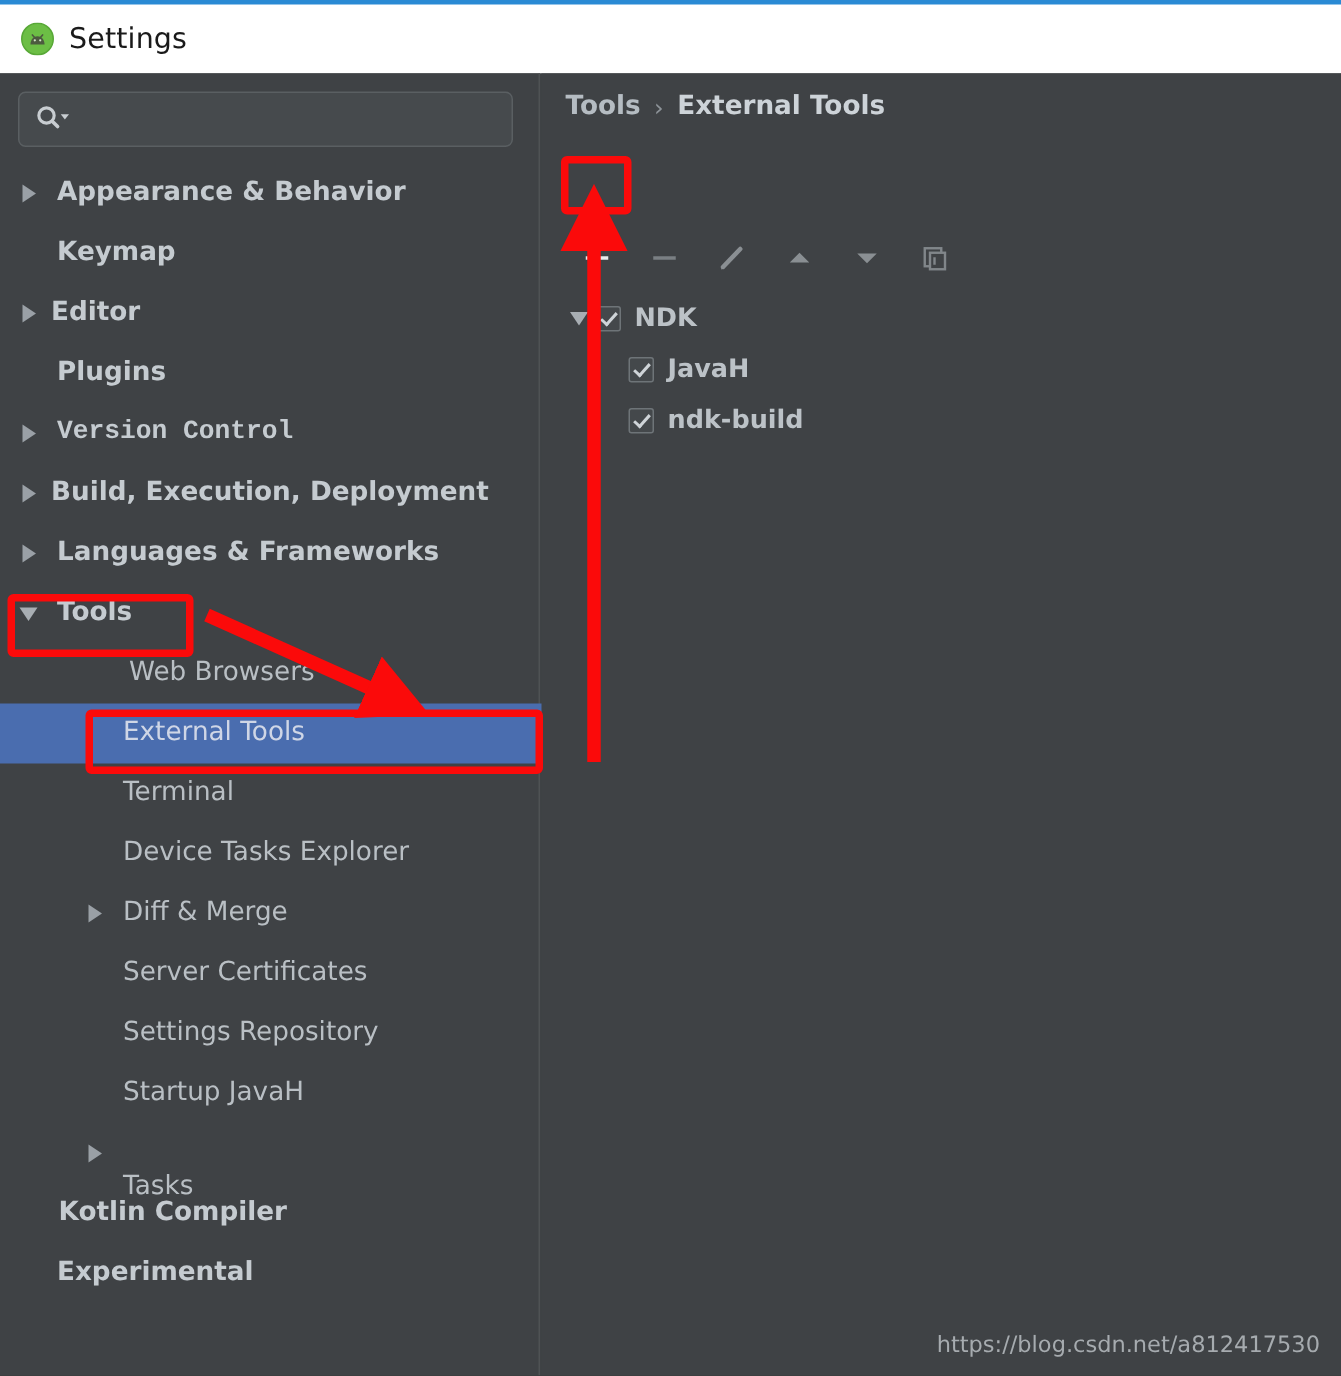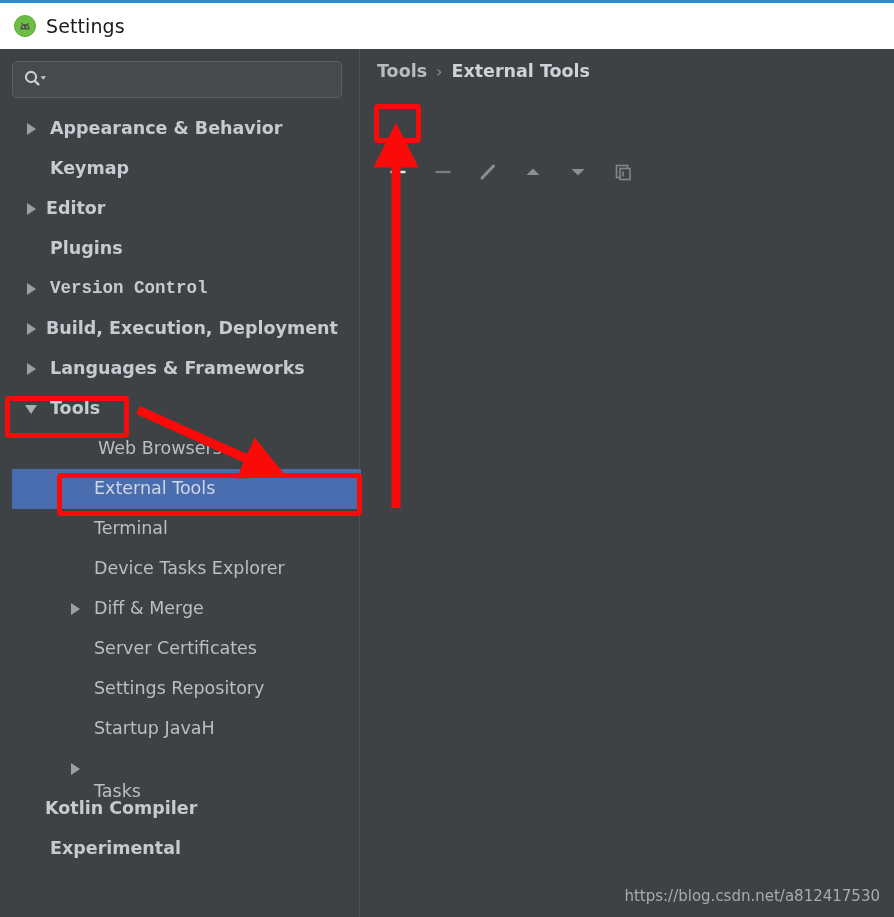--- a/index.html
+++ b/index.html
@@ -92,21 +92,21 @@
     color: #bfc4c8;
     font-size: 14px;
     font-family: "DejaVu Sans", "Liberation Sans", sans-serif;
     padding: 0 8px;
     height: 100%;
   }
 
   
   .tree {
     position: absolute;
-    left: 12px; top: 60px;
+    left: 0; top: 60px;
     width: 424px;
   }
   .tree-row {
     position: relative;
     height: 40px;
     display: flex;
     align-items: center;
     color: #b9bfc4;
     font-size: 17.5px;
     white-space: nowrap;
@@ -413,21 +413,21 @@
             <span class="tree-label" style="margin-left: 8px; margin-top: 45px;">Tasks</span>
             <span class="copy-badge"><svg width="15" height="15" viewBox="0 0 15 15">
                 <rect x="1" y="1" width="9.5" height="10" fill="none" stroke="#767c80" stroke-width="1.3"></rect>
                 <rect x="4" y="3.6" width="9.5" height="10" fill="#3f4245" stroke="#767c80" stroke-width="1.3"></rect>
                 <line x1="6.6" y1="6.2" x2="6.6" y2="11" stroke="#767c80" stroke-width="1.3"></line>
               </svg></span>
           </div>
           <div class="tree-row bold">
             <div style="width: 8px; flex: 0 0 auto;"></div>
             <div class="arrow-slot"></div>
-            <span class="tree-label" style="margin-left: 3px;">Kotlin Compiler</span>
+            <span class="tree-label" style="margin-left: 9px;">Kotlin Compiler</span>
             <span class="copy-badge"><svg width="15" height="15" viewBox="0 0 15 15">
                 <rect x="1" y="1" width="9.5" height="10" fill="none" stroke="#767c80" stroke-width="1.3"></rect>
                 <rect x="4" y="3.6" width="9.5" height="10" fill="#3f4245" stroke="#767c80" stroke-width="1.3"></rect>
                 <line x1="6.6" y1="6.2" x2="6.6" y2="11" stroke="#767c80" stroke-width="1.3"></line>
               </svg></span>
           </div>
           <div class="tree-row bold">
             <div style="width: 8px; flex: 0 0 auto;"></div>
             <div class="arrow-slot"></div>
             <span class="tree-label" style="margin-left: 8px;">Experimental</span>
@@ -478,20 +478,41 @@
         </div>
         <div class="tb-btn">
           <svg width="26" height="26" viewBox="0 0 26 26">
             <rect x="6.5" y="6.5" width="11" height="12" fill="none" stroke="#81868a" stroke-width="1.6"></rect>
             <rect x="10" y="9.5" width="10" height="11" fill="#3f4245" stroke="#81868a" stroke-width="1.6"></rect>
             <line x1="13" y1="12.5" x2="13" y2="17.5" stroke="#81868a" stroke-width="1.6"></line>
           </svg>
         </div>
       </div>
 
+      <div class="tool-tree" id="tool-tree">
+          <div class="tool-row">
+            <div class="tt-arrow">
+              <div class="tri-down"></div>
+            </div>
+            <span class="chk"></span>
+            <span class="tool-label">NDK</span>
+          </div>
+          <div class="tool-row">
+            <div class="tt-indent"></div>
+            <div class="tt-arrow"></div>
+            <span class="chk"></span>
+            <span class="tool-label">JavaH</span>
+          </div>
+          <div class="tool-row">
+            <div class="tt-indent"></div>
+            <div class="tt-arrow"></div>
+            <span class="chk"></span>
+            <span class="tool-label">ndk-build</span>
+          </div>
+        </div>
     </div>
 
     <div class="watermark">https://blog.csdn.net/a812417530</div>
   </div>
 
   <div class="anno" id="anno-layer">
     <svg width="894" height="917" style="position:absolute;left:0;top:0">
       <defs>
         <marker id="ahead" markerWidth="5" markerHeight="5" refX="2.4" refY="2.5" orient="auto">
           <path d="M0,0 L5,2.5 L0,5 Z" fill="#fb0a0a"></path>

